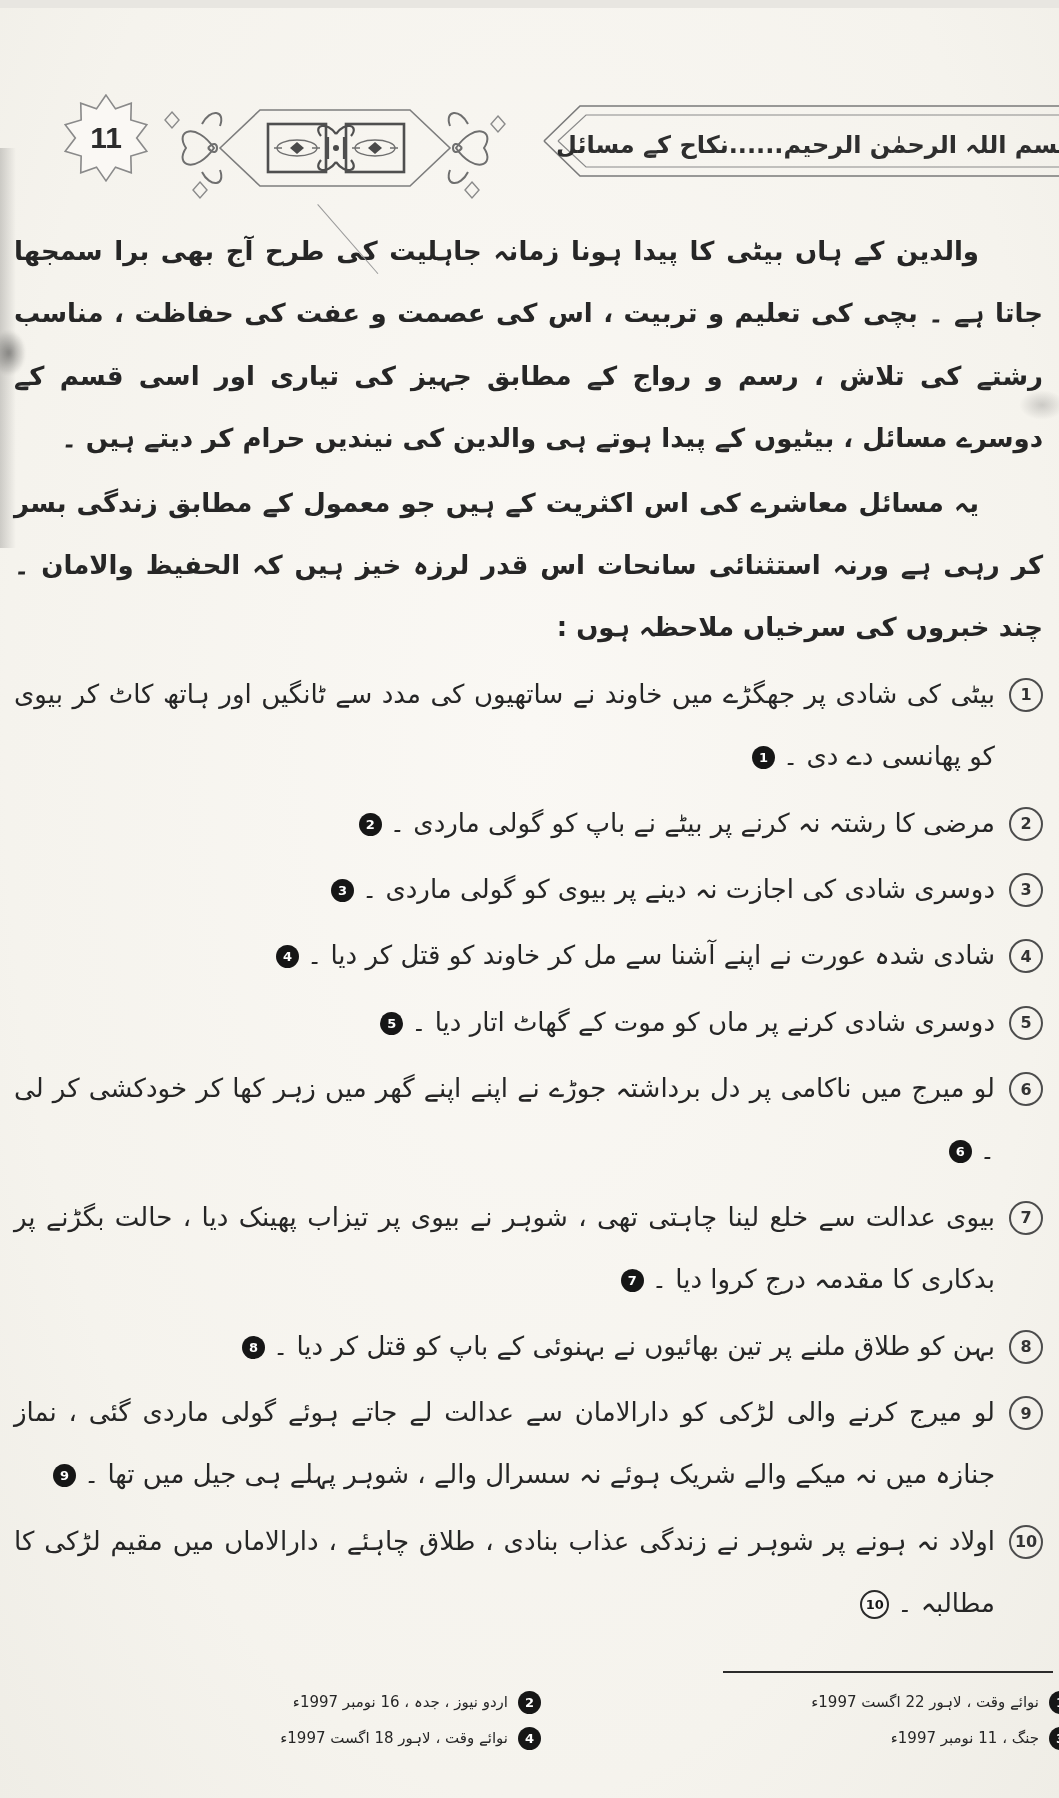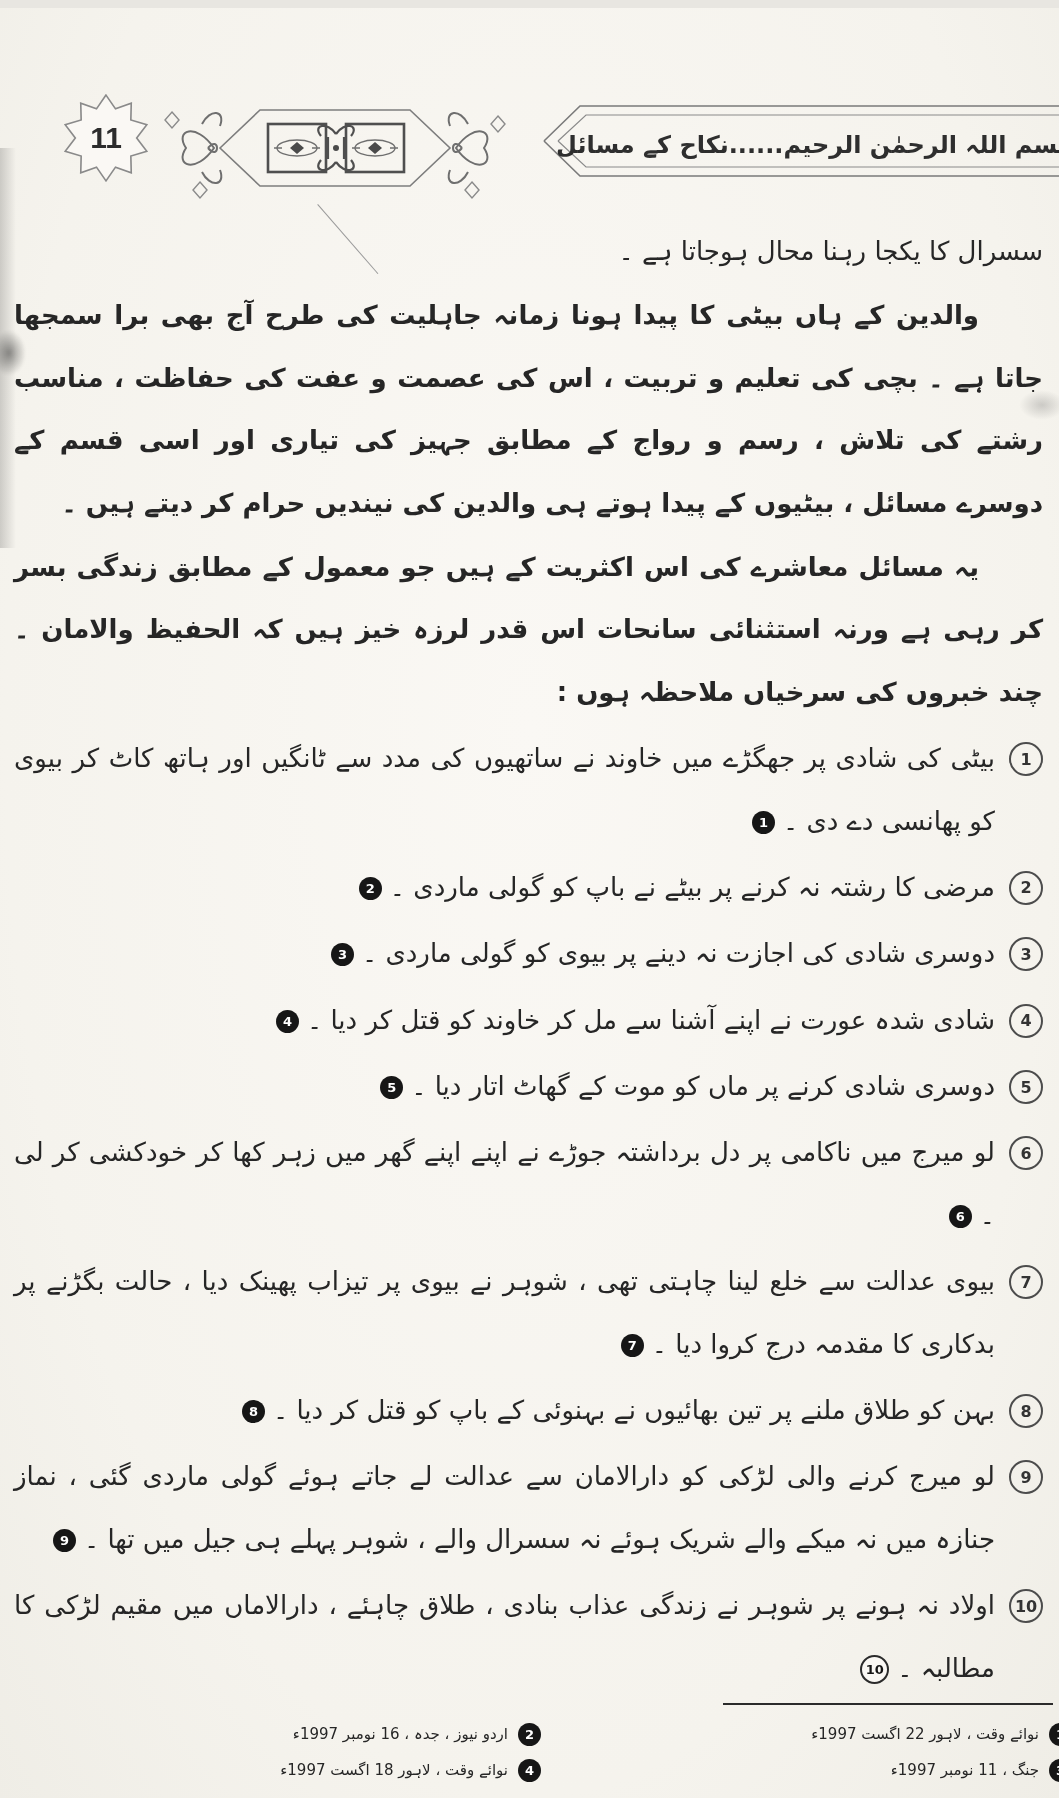--- a/index.html
+++ b/index.html
@@ -173,21 +173,20 @@
 
     <div class="scratch"></div>
   </div>
 
   <div class="edge-shadow-left"></div>
   <div class="blob-left"></div>
   <div class="smudge-right"></div>
 
   <div class="content">
 
-    <p class="para first">سسرال کا یکجا رہنا محال ہوجاتا ہے ۔</p>
     <p class="para indent">والدین کے ہاں بیٹی کا پیدا ہونا زمانہ جاہلیت کی طرح آج بھی برا سمجھا جاتا ہے ۔ بچی کی تعلیم و تربیت ، اس کی عصمت و عفت کی حفاظت ، مناسب رشتے کی تلاش ، رسم و رواج کے مطابق جہیز کی تیاری اور اسی قسم کے دوسرے مسائل ، بیٹیوں کے پیدا ہوتے ہی والدین کی نیندیں حرام کر دیتے ہیں ۔</p>
     <p class="para indent">یہ مسائل معاشرے کی اس اکثریت کے ہیں جو معمول کے مطابق زندگی بسر کر رہی ہے ورنہ استثنائی سانحات اس قدر لرزہ خیز ہیں کہ الحفیظ والامان ۔ چند خبروں کی سرخیاں ملاحظہ ہوں :</p>
 
     <div class="items">
 
       <div class="item">
         <span class="ring">1</span>
         <span class="item-text"><span>بیٹی کی شادی پر جھگڑے میں خاوند نے ساتھیوں کی مدد سے ٹانگیں اور ہاتھ کاٹ کر بیوی کو پھانسی دے دی ۔</span><span class="dot">1</span></span>
       </div>
 

